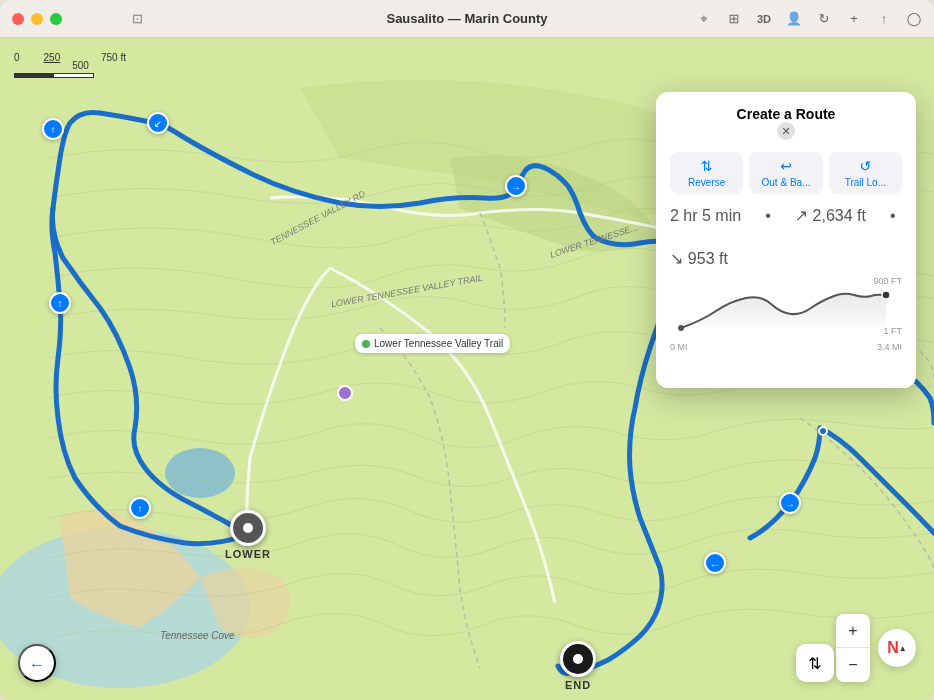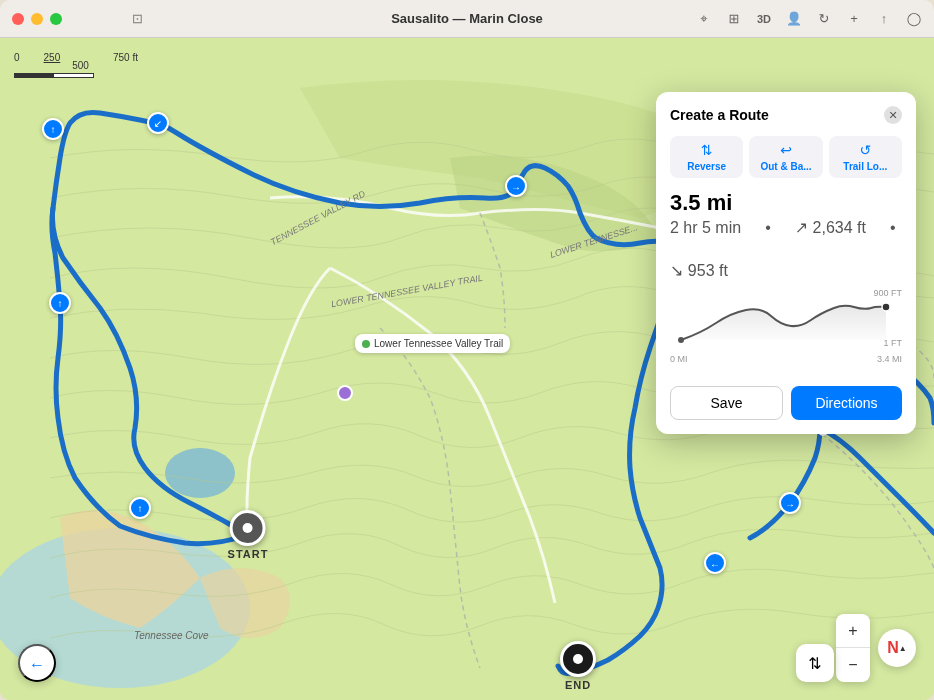--- a/index.html
+++ b/index.html
@@ -96,37 +96,38 @@
     
     .route-panel {
       position: absolute; top: 54px; right: 18px;
       width: 260px; background: #fff; border-radius: 12px;
       box-shadow: 0 8px 30px rgba(0,0,0,0.25); z-index: 50;
       padding: 14px 14px 14px 14px;
     }
     .panel-header {
       display: flex; align-items: center; justify-content: space-between;
       margin-bottom: 12px;
+      flex-direction: column;
     }
     .panel-title { font-size: 14px; font-weight: 600; color: #000; }
     .panel-close {
       width: 18px; height: 18px; border-radius: 50%; background: #e0e0e0;
       display: flex; align-items: center; justify-content: center;
       font-size: 11px; color: #555; cursor: pointer;
     }
 
     
     .route-actions { display: flex; gap: 6px; margin-bottom: 12px; }
     .route-action-btn {
       flex: 1; background: #f2f2f7; border: none; border-radius: 8px;
       padding: 6px 4px; cursor: pointer; display: flex; flex-direction: column;
       align-items: center; gap: 3px;
     }
     .route-action-icon { font-size: 14px; color: #007aff; }
-    .route-action-label { font-size: 10px; color: #007aff; font-weight: 700; }
+    .route-action-label { font-size: 10px; color: #007aff; font-weight: 400; }
 
     
     .route-stats { margin-bottom: 8px; }
     .route-distance { font-size: 22px; font-weight: 700; color: #000; margin-bottom: 2px; }
     .route-details { font-size: 16px; color: #555; display: flex; gap: 24px; align-items: center; flex-wrap: wrap; }
 
     
     .elevation-chart {
       position: relative; height: 80px; margin-bottom: 18px;
     }
@@ -191,21 +192,21 @@
 
 <div class="window">
 
   <div class="titlebar">
     <div class="traffic-lights">
       <div class="tl tl-red"></div>
       <div class="tl tl-yellow"></div>
       <div class="tl tl-green"></div>
     </div>
     <span class="window-icon">⊡</span>
-    <span class="window-title">Sausalito — Marin Close</span>
+    <span class="window-title">Sausalito — Marin County</span>
     <div class="toolbar-icons">
       <span class="toolbar-icon">⌖</span>
       <span class="toolbar-icon">⊞</span>
       <span class="toolbar-icon" style="font-size:11px;font-weight:600;">3D</span>
       <span class="toolbar-icon">👤</span>
       <span class="toolbar-icon">↻</span>
       <span class="toolbar-icon">+</span>
       <span class="toolbar-icon">↑</span>
       <span class="toolbar-icon">◯</span>
     </div>
@@ -266,31 +267,31 @@
 
       <path d="M750,500 Q770,490 790,465 Q805,445 815,420 Q820,405 820,390" stroke="#1a6ec7" stroke-width="5" fill="none" stroke-linecap="round" stroke-linejoin="round"></path>
       <path d="M820,390 Q840,400 860,420 Q880,440 900,460 Q920,480 934,495" stroke="#1a6ec7" stroke-width="5" fill="none" stroke-linecap="round" stroke-linejoin="round"></path>
     </svg>
 
     <div class="scale-bar">
       <div class="scale-bar-text">
         <span>0</span>
         <span style="margin-left:24px;text-decoration:underline;">250</span>
         <span style="margin-left:12px;margin-top:8px;">500</span>
-        <span style="margin-left:24px;text-align:right;">750 ft</span>
+        <span style="margin-left:12px;text-align:right;">750 ft</span>
       </div>
       <div style="width:80px;height:5px;border:1.5px solid #333;display:flex;background:#fff;">
         <div style="width:50%;background:#333;"></div>
       </div>
     </div>
 
     <div class="map-label" style="left:265px;top:175px;transform:rotate(-28deg);font-size:9px;color:#777;">TENNESSEE VALLEY RD</div>
     <div class="map-label" style="left:548px;top:198px;transform:rotate(-18deg);font-size:9px;color:#777;">LOWER TENNESSE...</div>
     <div class="map-label" style="left:330px;top:248px;transform:rotate(-10deg);font-size:9px;color:#777;">LOWER TENNESSEE VALLEY TRAIL</div>
-    <div class="map-label" style="left:134px;top:592px;font-size:10px;color:#666;font-style:italic;">Tennessee Cove</div>
+    <div class="map-label" style="left:160px;top:592px;font-size:10px;color:#666;font-style:italic;">Tennessee Cove</div>
 
     <div class="trail-marker" style="left:355px;top:296px;">
       <div class="trail-dot"></div>
       <span>Lower Tennessee Valley Trail</span>
     </div>
 
     <div class="poi-marker" style="left:345px;top:355px;"></div>
 
     <div class="arrow-marker" style="left:53px;top:91px;">↑</div>
     <div class="arrow-marker" style="left:158px;top:85px;">↙</div>
@@ -299,21 +300,21 @@
     <div class="arrow-marker" style="left:140px;top:470px;">↑</div>
     <div class="arrow-marker" style="left:790px;top:465px;">→</div>
     <div class="arrow-marker" style="left:715px;top:525px;">←</div>
 
     <div style="position:absolute;left:818px;top:388px;width:10px;height:10px;background:#1a6ec7;border-radius:50%;border:2px solid #fff;z-index:15;"></div>
 
     <div class="marker" style="left:248px;top:497px;">
       <div class="marker-circle">
         <div class="marker-circle-inner"></div>
       </div>
-      <span class="marker-label">START</span>
+      <span class="marker-label">LOWER</span>
     </div>
 
     <div class="marker" style="left:578px;top:628px;">
       <div class="marker-circle" style="background:#1a1a1a;">
         <div class="marker-circle-inner"></div>
       </div>
       <span class="marker-label">END</span>
     </div>
 
     <div class="route-panel">
@@ -331,21 +332,20 @@
           <span class="route-action-icon">↩</span>
           <span class="route-action-label">Out &amp; Ba...</span>
         </button>
         <button class="route-action-btn">
           <span class="route-action-icon">↺</span>
           <span class="route-action-label">Trail Lo...</span>
         </button>
       </div>
 
       <div class="route-stats">
-        <div class="route-distance">3.5 mi</div>
         <div class="route-details">
           <span>2 hr 5 min</span>
           <span>•</span>
           <span>↗ <span>2,634 ft</span></span>
           <span>•</span>
           <span>↘ <span>953 ft</span></span>
         </div>
       </div>
 
       <div class="elevation-chart">
@@ -367,24 +367,20 @@
           <circle cx="5" cy="52" r="3" fill="#555"></circle>
 
           <circle cx="210" cy="19" r="4" fill="#333" stroke="#fff" stroke-width="1.5"></circle>
         </svg>
         <div class="chart-labels">
           <span>0 MI</span>
           <span>3.4 MI</span>
         </div>
       </div>
 
-      <div class="panel-buttons">
-        <button class="btn-save">Save</button>
-        <button class="btn-directions">Directions</button>
-      </div>
     </div>
 
     <div class="bottom-left">
       <button class="back-btn">←</button>
     </div>
 
     <div class="bottom-right">
       <div class="map-control-group">
         <button class="map-control-btn">+</button>
         <button class="map-control-btn">−</button>

